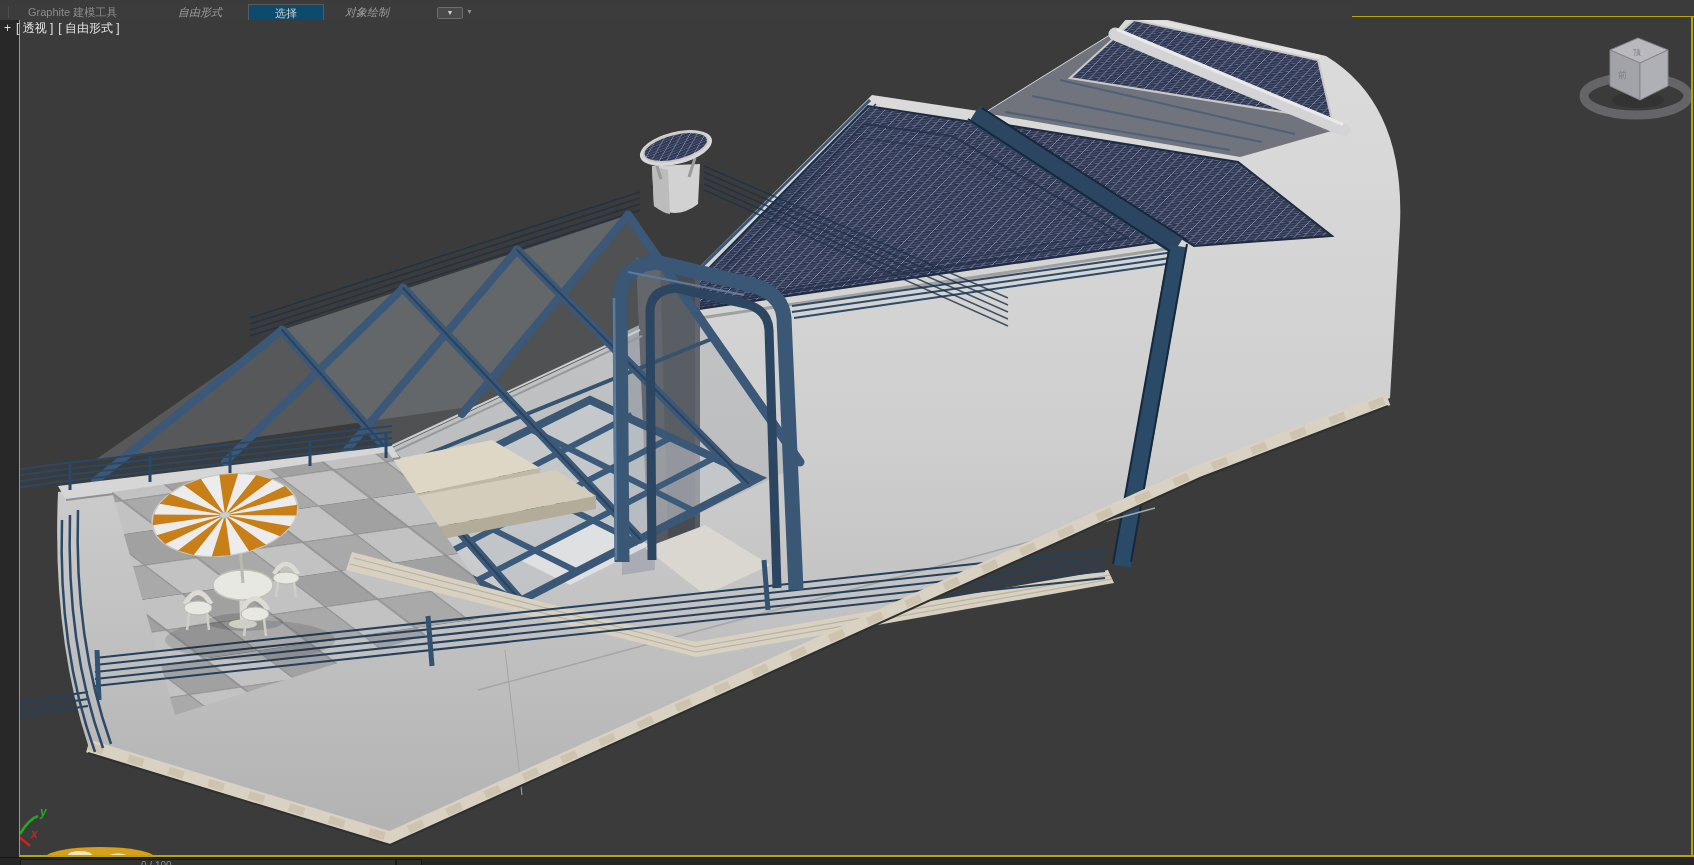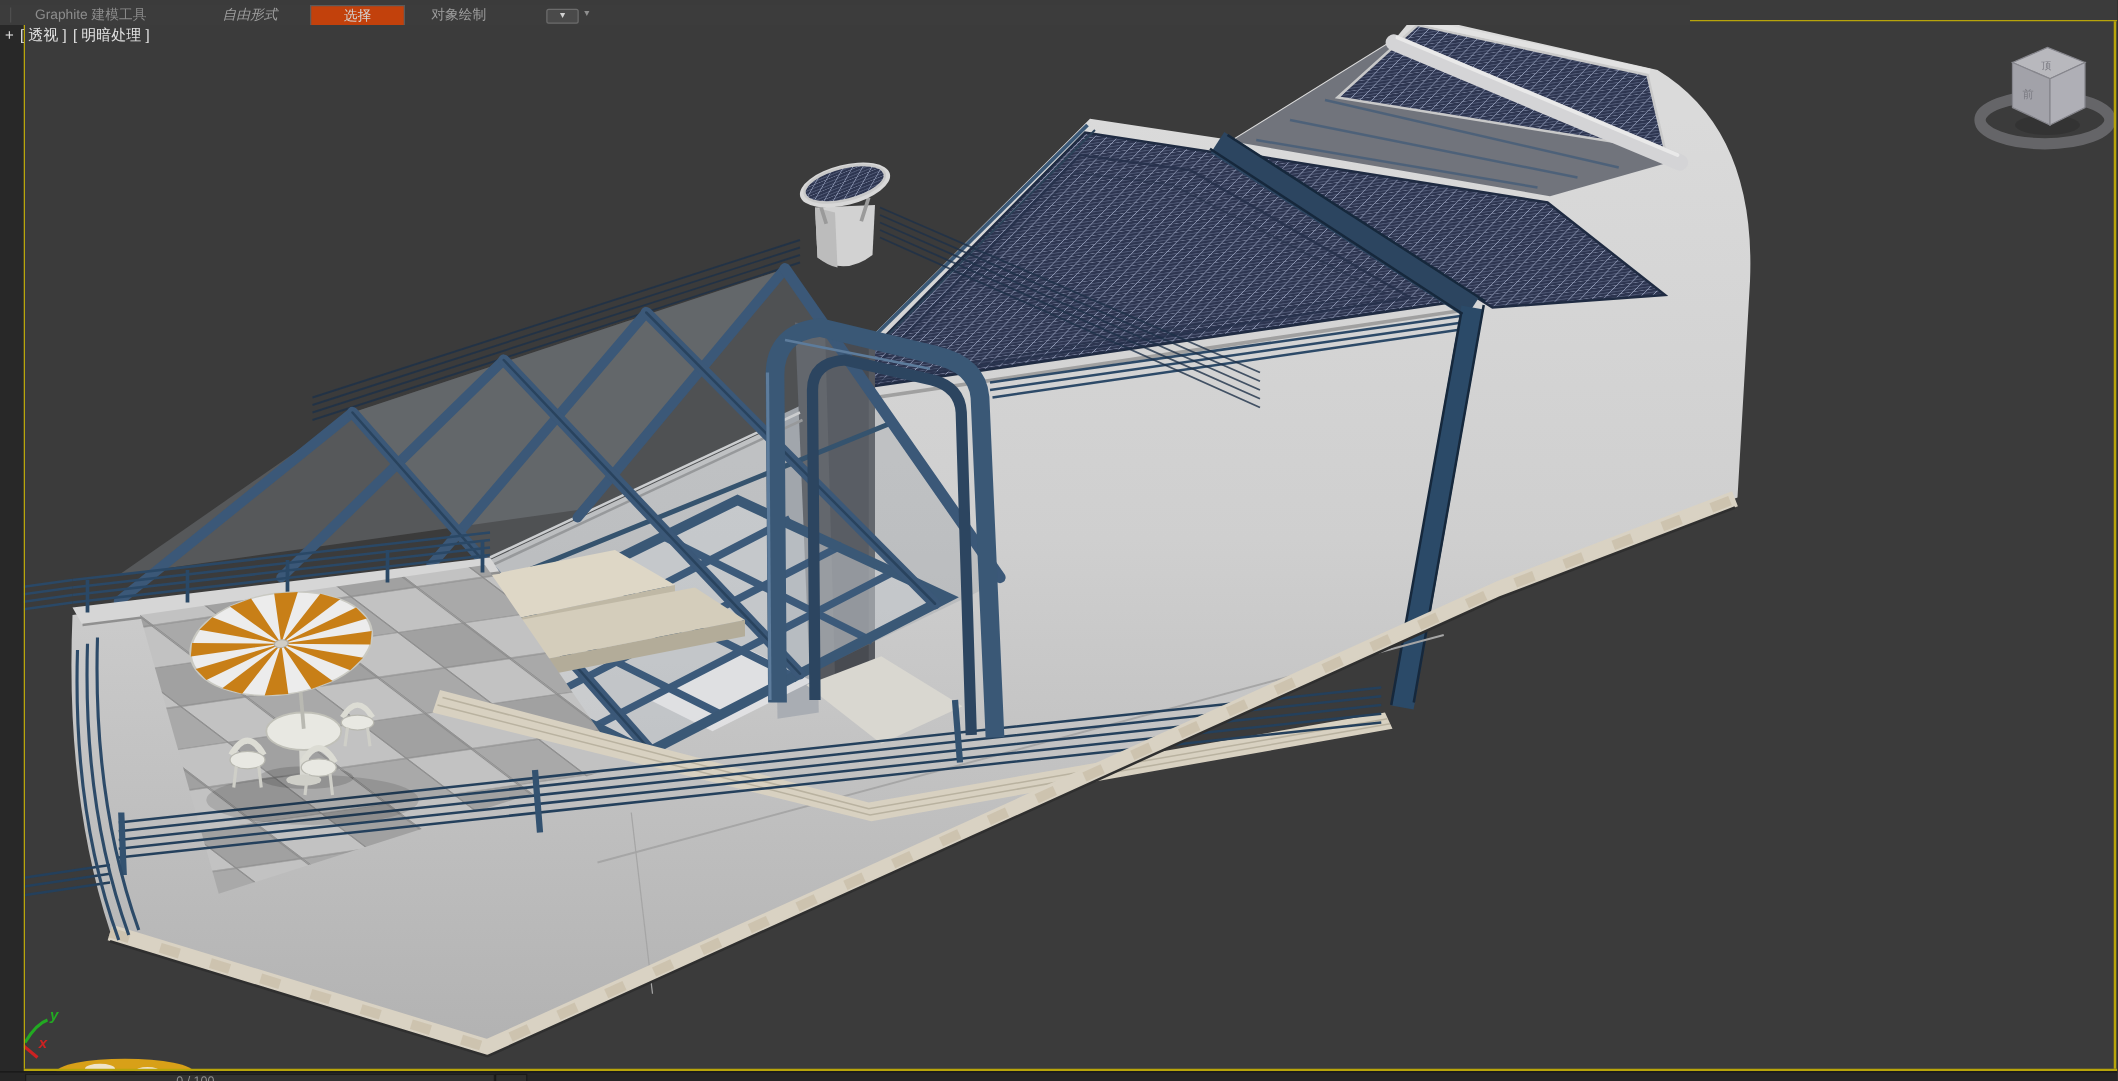--- a/index.html
+++ b/index.html
@@ -4,22 +4,22 @@
 <style>
   html,body{margin:0;padding:0;background:#2a2a2a;}
   body{font-family:"Liberation Sans","DejaVu Sans",sans-serif;}
   .stage{position:relative;width:1694px;height:865px;overflow:hidden;background:#3b3b3b;}
   
   .ribbon{position:absolute;left:0;top:4px;width:1352px;height:16px;background:#3c3c3c;z-index:30;}
   .ribbon .vdiv{position:absolute;left:8px;top:2px;width:1px;height:12px;background:#4e4e4e;}
   .rtab{position:absolute;top:0;height:16px;line-height:16px;font-size:11px;color:#9e9e9e;white-space:nowrap;cursor:default;}
   .rtab.graphite{left:28px;color:#8d8d8d;}
   .rtab.freeform{left:178px;font-style:italic;}
-  .rtab.select{left:248px;width:76px;text-align:center;background:#c2410c;border:1px solid #5a5a5a;border-bottom:none;box-sizing:border-box;height:16px;color:#d4d4d4;}
-  .rtab.objpaint{left:345px;}
+  .rtab.select{left:248px;width:76px;text-align:center;background:#0c4a6e;border:1px solid #5a5a5a;border-bottom:none;box-sizing:border-box;height:16px;color:#d4d4d4;}
+  .rtab.objpaint{left:345px;font-style:italic;}
   .ribbon-min{position:absolute;left:437px;top:3px;width:24px;height:10px;background:#4a4a4a;border:1px solid #6c6c6c;border-radius:2px;text-align:center;line-height:9px;font-size:7px;color:#d2d2d2;}
   .ribbon-min-arrow{position:absolute;left:466px;top:4px;font-size:7px;color:#8f8f8f;}
   
   .yline{position:absolute;background:#b8a50b;z-index:20;}
   .yl-top{left:0;top:16px;width:1694px;height:1px;}
   .yl-left{left:19px;top:17px;width:1px;height:838px;}
   .yl-right{left:1691px;top:17px;width:2px;height:838px;}
   .yl-bottom{left:19px;top:855px;width:1675px;height:2px;}
   .left-strip{position:absolute;left:0;top:17px;width:19px;height:840px;background:#282828;z-index:15;}
   .vp-label{position:absolute;left:4px;top:20px;z-index:25;font-size:12px;color:#e2e2e2;white-space:nowrap;}
@@ -251,21 +251,21 @@
     <div class="ribbon-min-arrow"><span>▼</span></div>
   </div>
 
   <div class="yline yl-top"></div>
   <div class="left-strip"></div>
   <div class="yline yl-left"></div>
   <div class="yline yl-right"></div>
   <div class="yline yl-bottom"></div>
 
   <div class="vp-label">
-    <span>+</span><span>[ 透视 ]</span><span>[ 明暗处理 ]</span>
+    <span>+</span><span>[ 透视 ]</span><span>[ 自由形式 ]</span>
   </div>
 
   <div class="timeline">
     <div class="tl-track">
       <span class="tl-frame">0 / 100</span>
     </div>
     <div class="tl-btn"></div>
   </div>
 
 </div>

